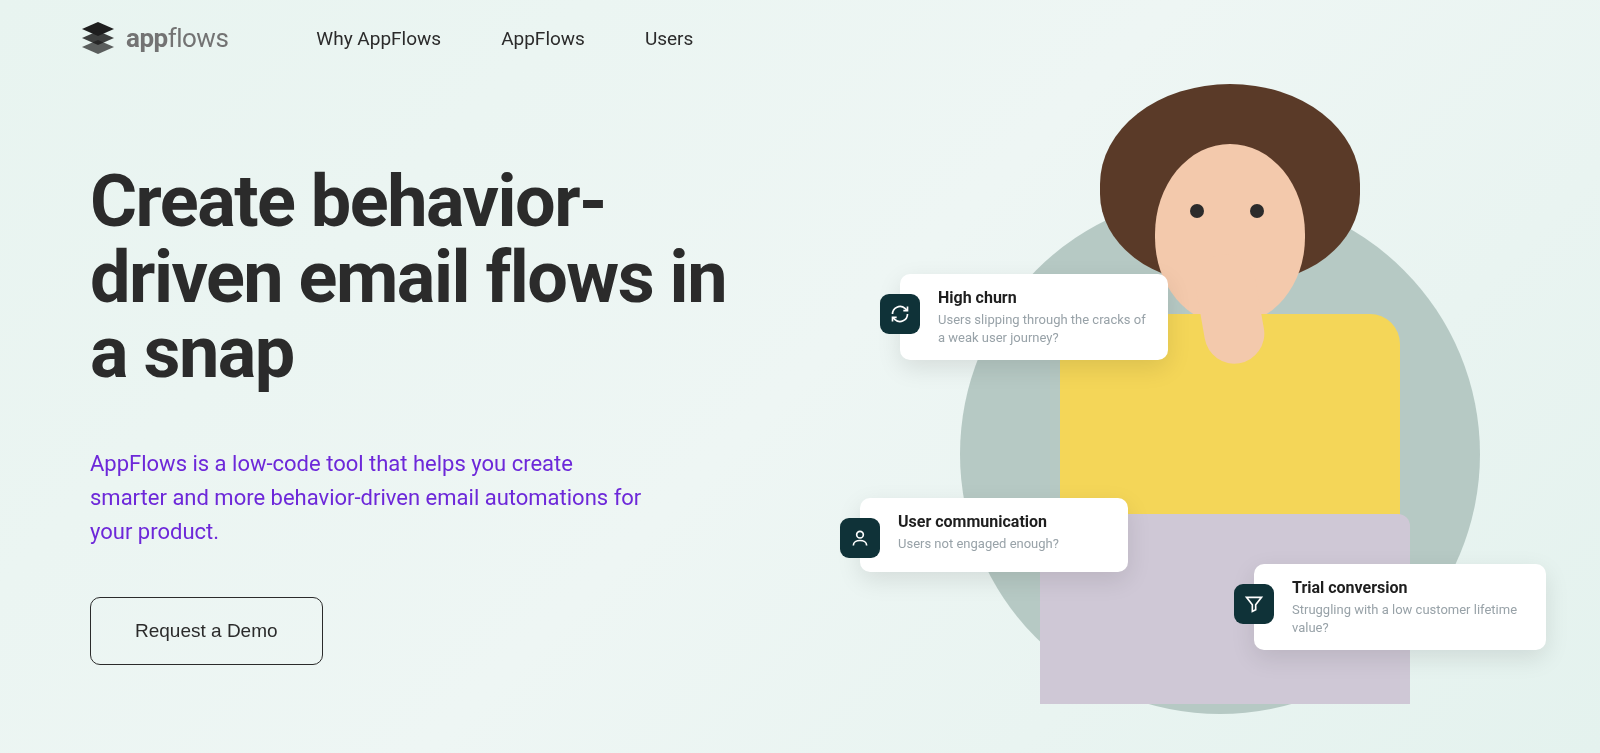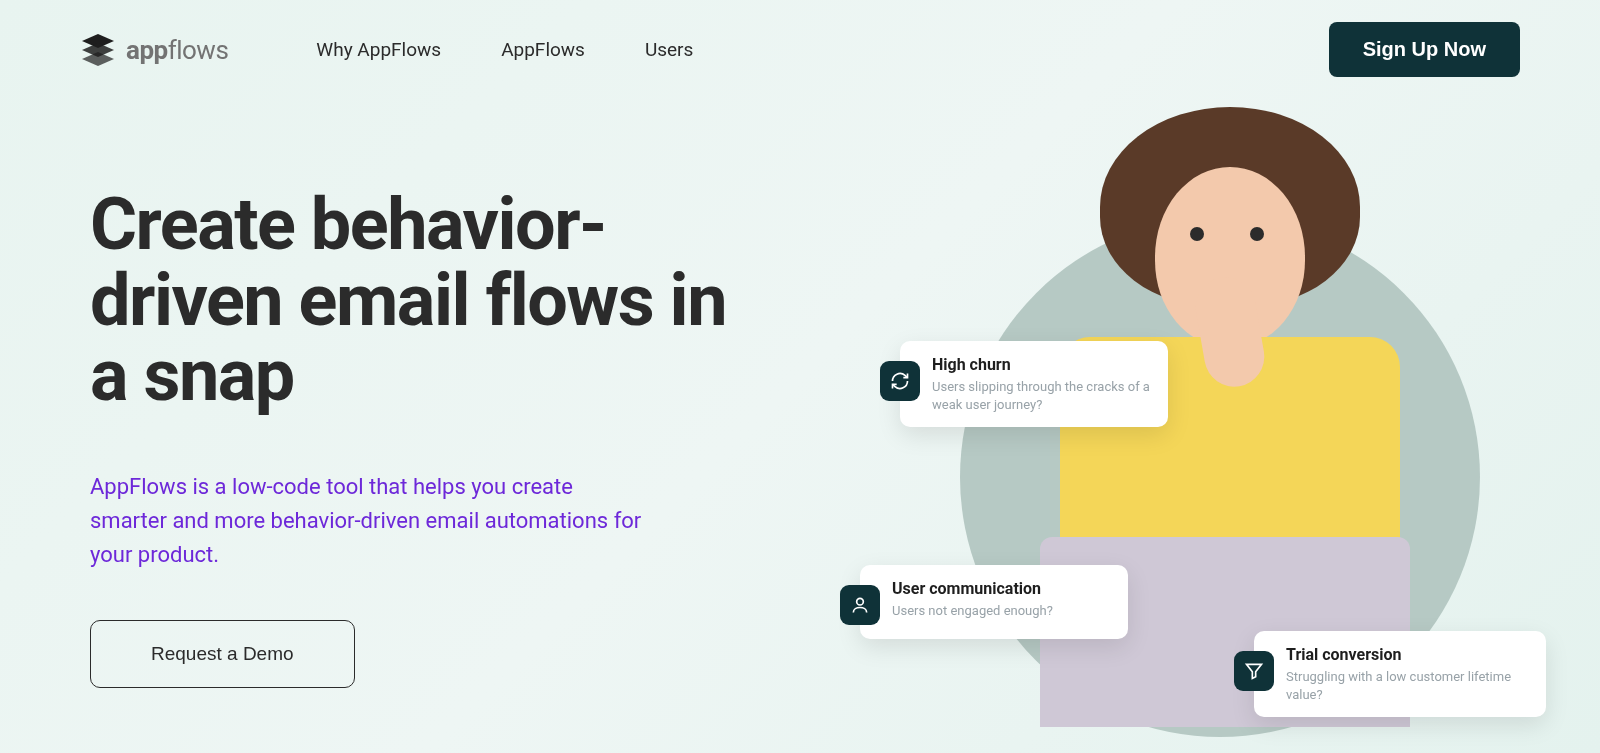--- a/index.html
+++ b/index.html
@@ -77,21 +77,21 @@
     font-size: 22px;
     line-height: 1.55;
     color: #6d28d9;
     max-width: 560px;
   }
   .demo-btn {
     margin-top: 48px;
     background: transparent;
     border: 1.5px solid #2b2b2b;
     border-radius: 10px;
-    padding: 22px 60px;
+    padding: 22px 44px;
     font-size: 19px;
     font-weight: 500;
     color: #2b2b2b;
     cursor: pointer;
   }
 
   
   .hero-right {
     position: absolute;
     right: 80px;
@@ -141,23 +141,22 @@
   }
 
   
   .card {
     position: absolute;
     background: #fff;
     border-radius: 10px;
     box-shadow: 0 8px 24px rgba(0,0,0,0.10);
     display: flex;
     align-items: flex-start;
-    gap: 8px;
+    gap: 14px;
     padding: 14px 18px 14px 0;
-    margin-top: 44px;
   }
   .card .icon-box {
     flex: 0 0 40px;
     width: 40px; height: 40px;
     background: #0f3238;
     border-radius: 9px;
     display:flex; align-items:center; justify-content:center;
     margin-left: -20px;
     margin-top: 6px;
   }
@@ -187,21 +186,20 @@
       <span class="bold">app</span><span>flows</span>
     </span>
   </div>
 
   <nav class="nav-links">
     <span class="nav-link">Why AppFlows</span>
     <span class="nav-link">AppFlows</span>
     <span class="nav-link">Users</span>
   </nav>
 
-  <button class="signup-btn">Sign Up Now</button>
 </header>
 
 <section class="hero">
 
   <div class="hero-left">
     <h1 class="hero-title">Create behavior-driven email flows in a snap</h1>
     <p class="hero-sub">AppFlows is a low-code tool that helps you create smarter and more behavior-driven email automations for your product.</p>
     <button class="demo-btn">Request a Demo</button>
   </div>
 

